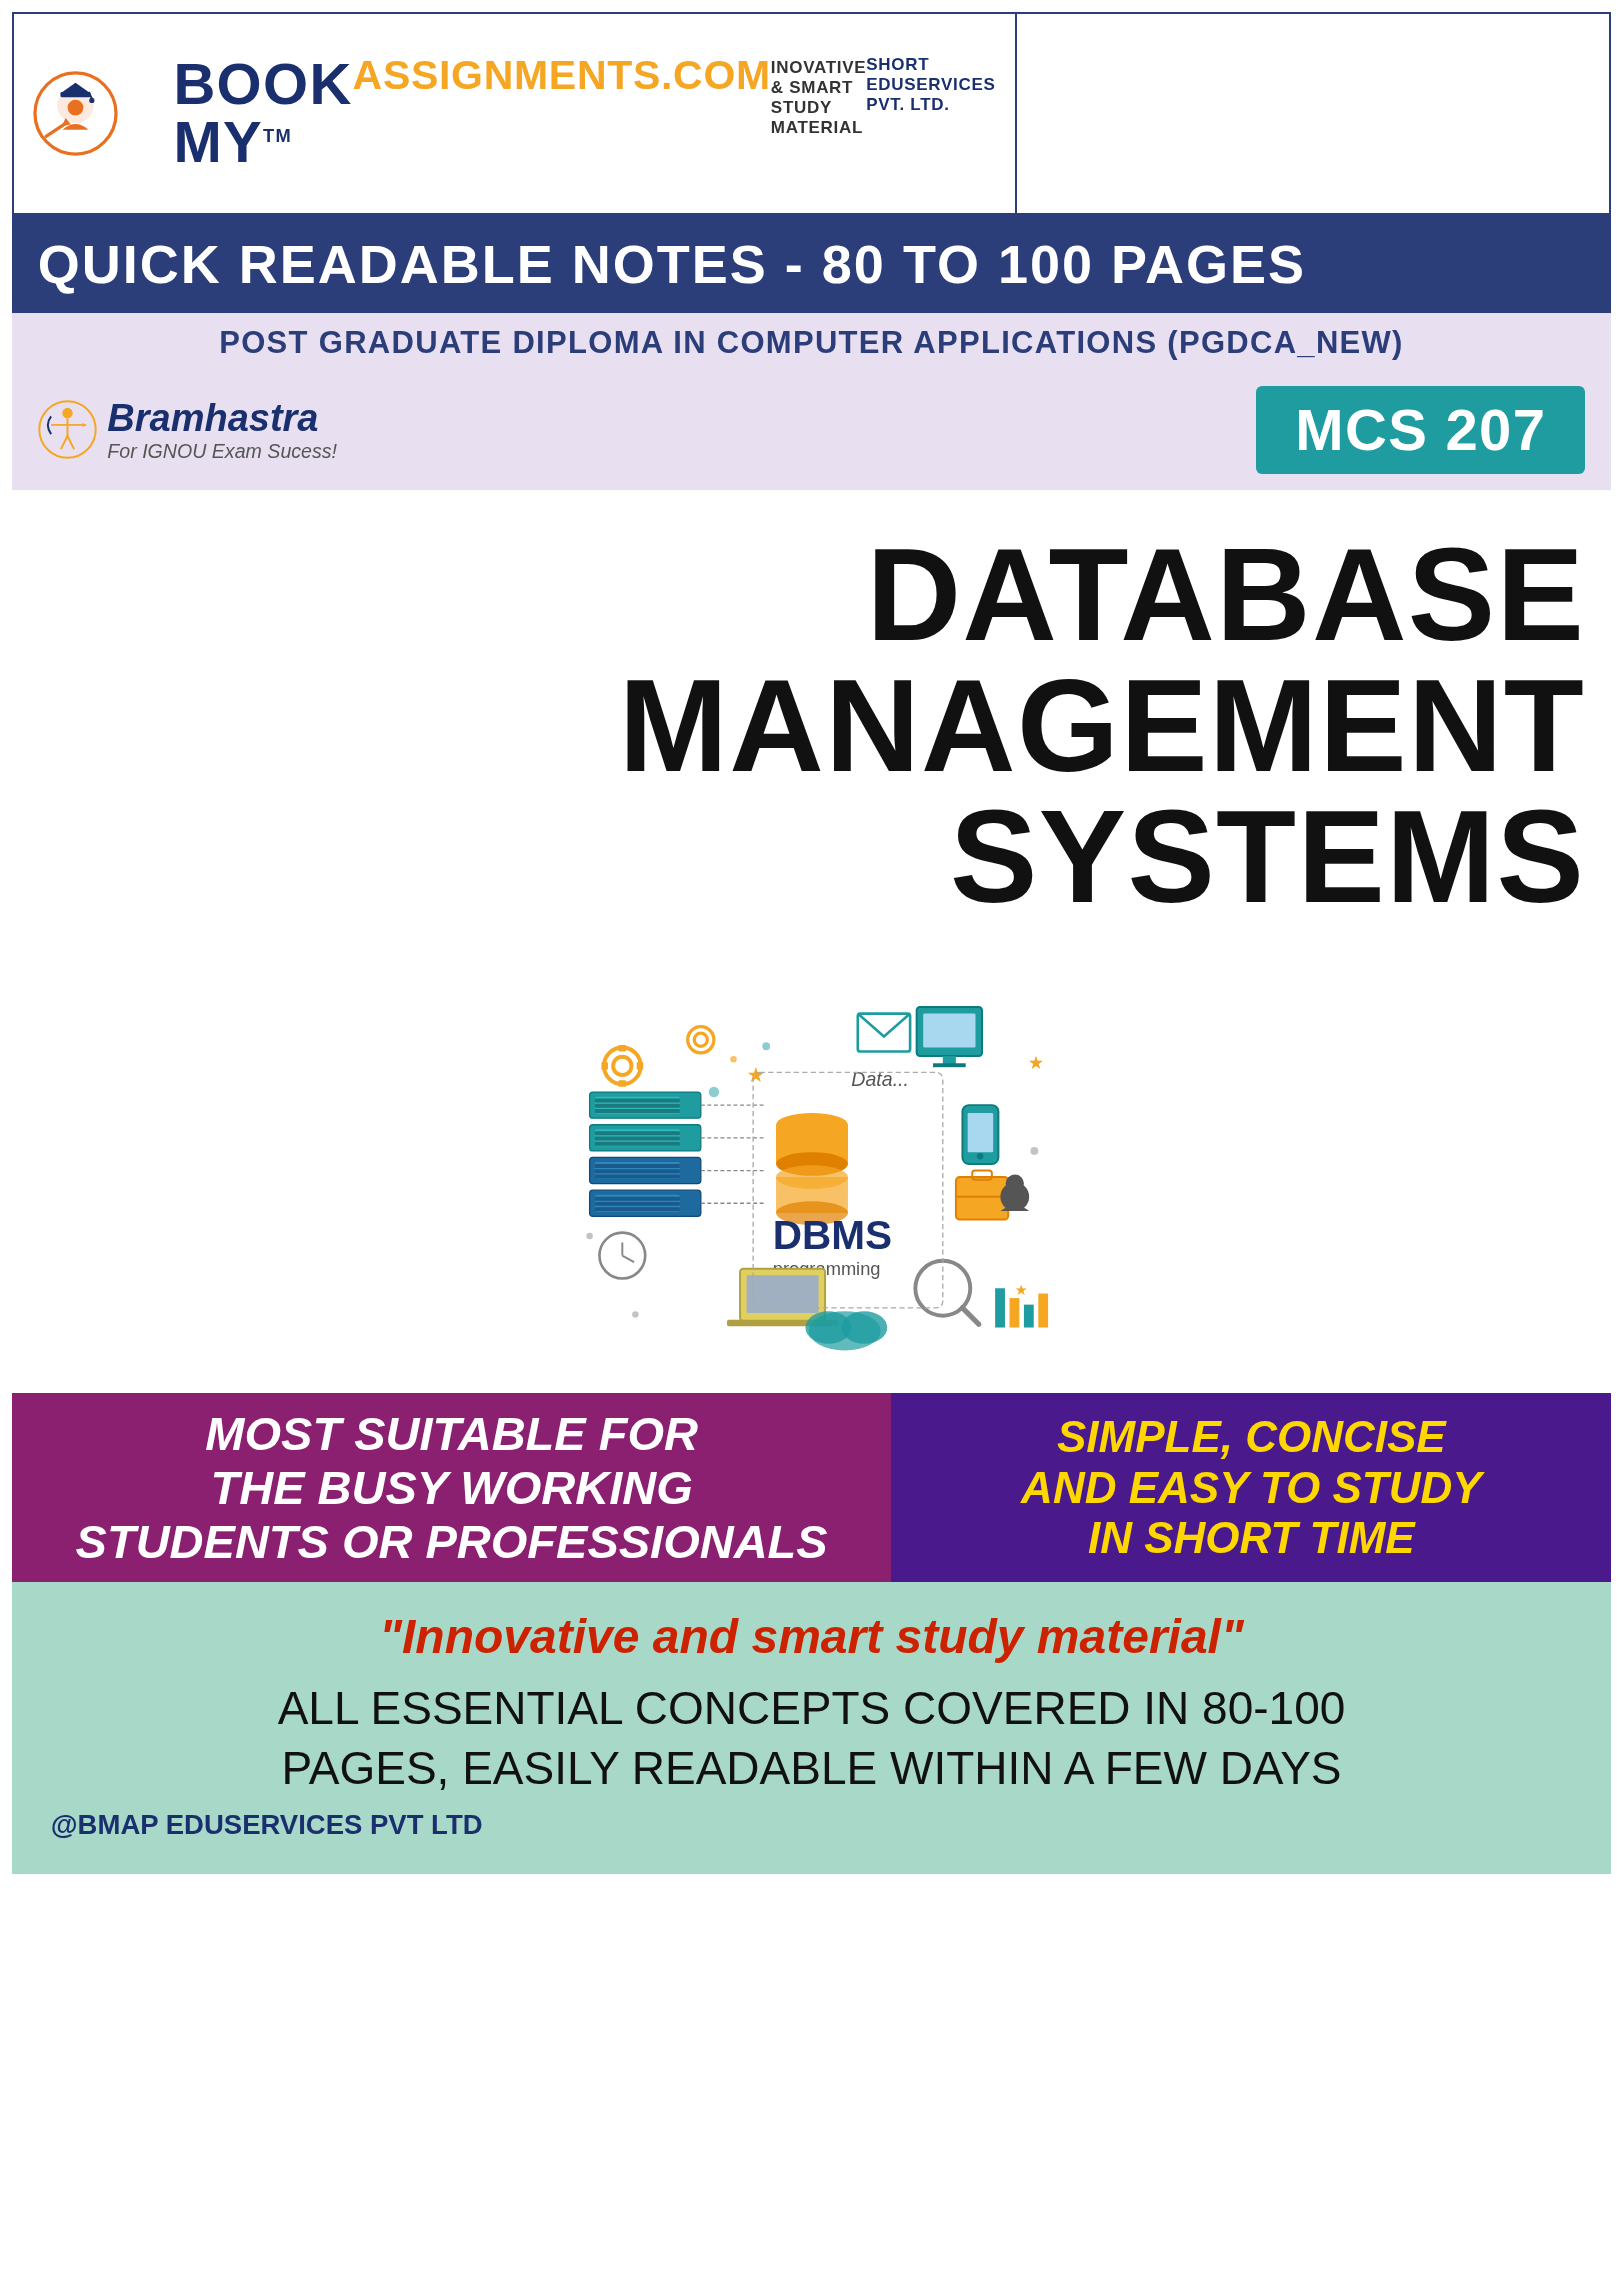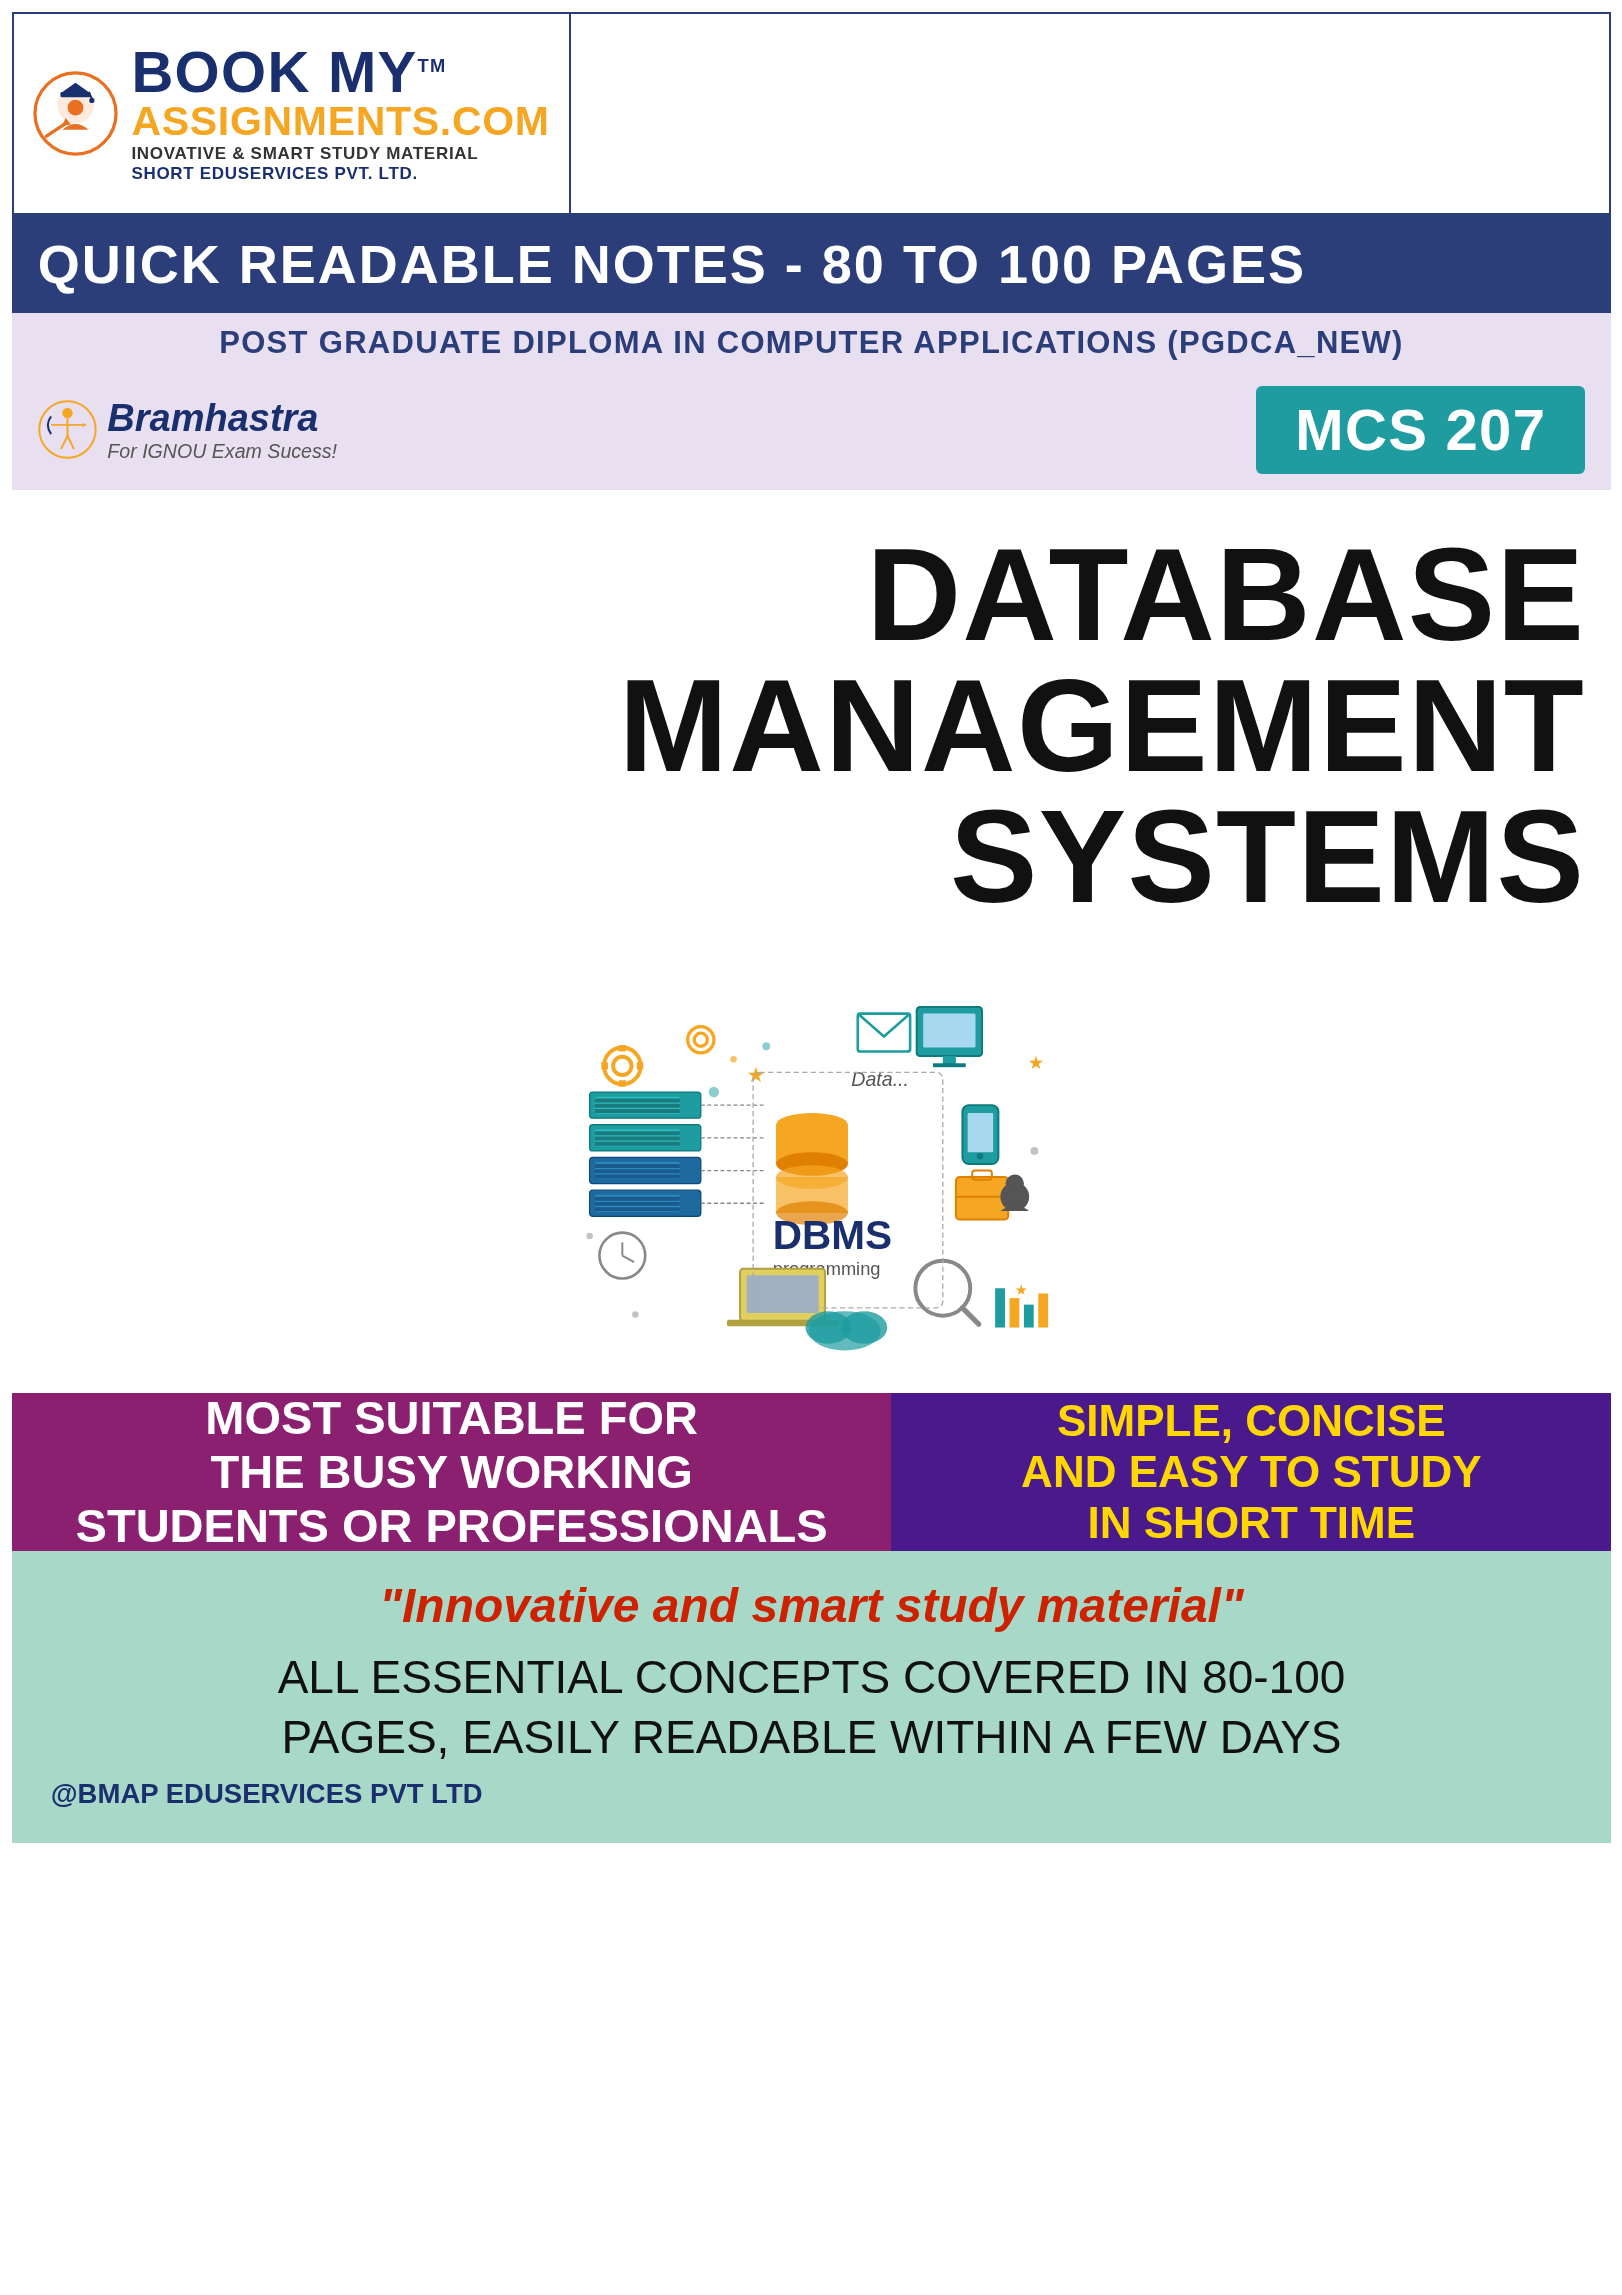--- a/index.html
+++ b/index.html
@@ -28,21 +28,21 @@
       flex: 0 0 497px;
     }
     .logo-icon {
       width: 85px;
       height: 85px;
       margin-right: 13px;
       flex-shrink: 0;
     }
     .logo-text-block {
       display: flex;
-      flex-direction: column;
+      margin-left: 42px;
     }
     .book-my {
       font-size: 58px;
       font-weight: 900;
       color: #1a2f6e;
       line-height: 1;
       letter-spacing: 1.3px;
     }
     .assignments-com {
       font-size: 41px;
@@ -185,21 +185,22 @@
     .dbms-illustration {
       width: 484px;
       height: 380px;
       position: relative;
     }
 
     
     .bottom-section {
       display: flex;
       margin: 0 11.8px;
-      height: 158px;
+      height: 189px;
+      font-style: italic;
     }
     .most-suitable {
       background: #8B2070;
       flex: 0 0 55%;
       display: flex;
       align-items: center;
       justify-content: center;
       padding: 19.6px 26px;
     }
     .most-suitable-text {

